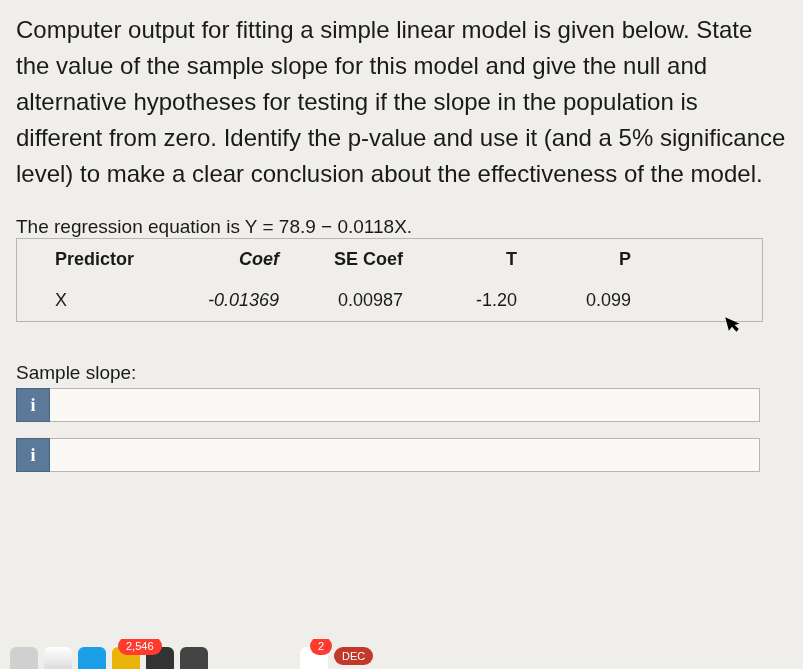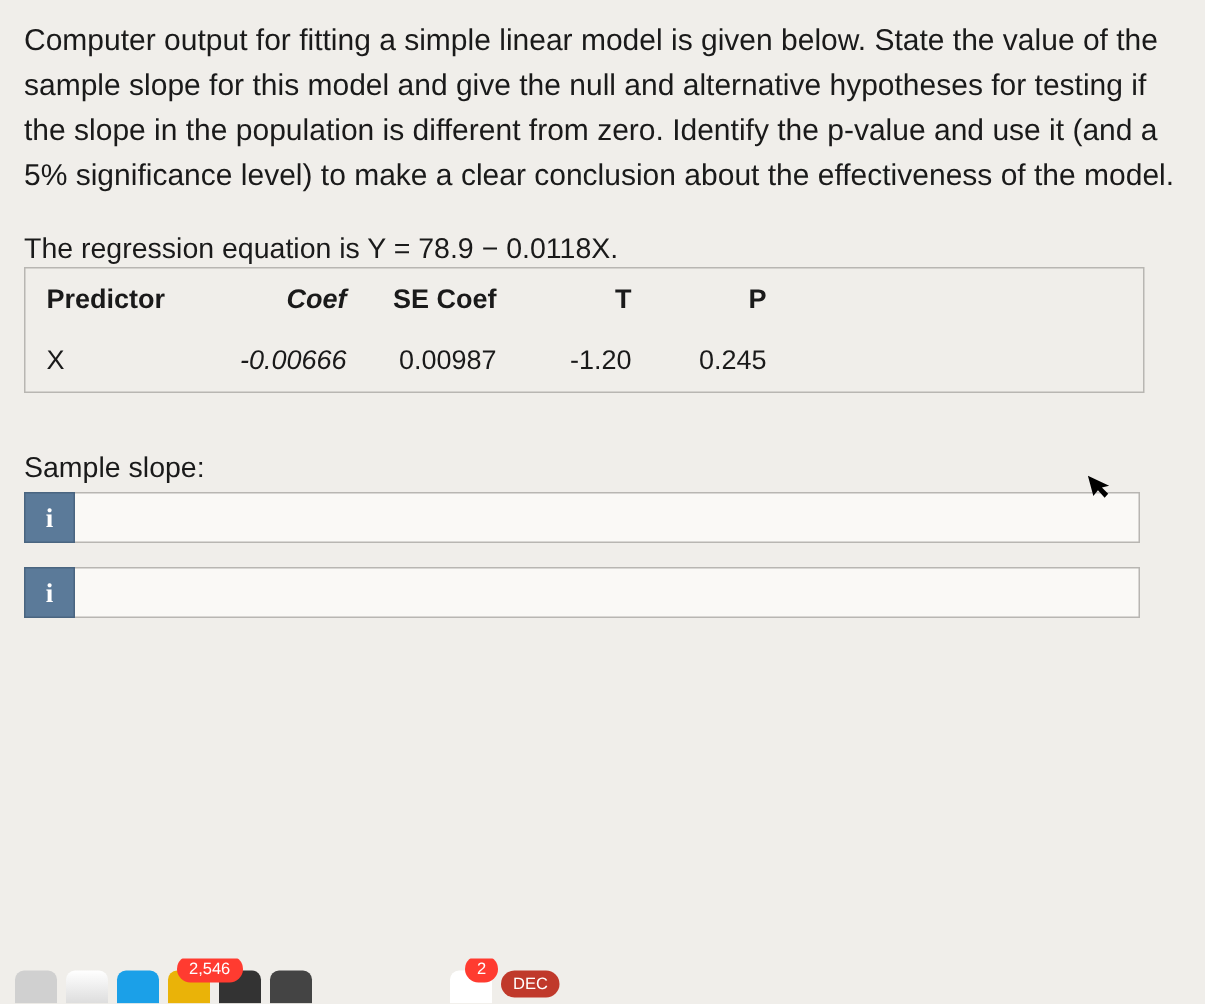--- a/index.html
+++ b/index.html
@@ -8,21 +8,21 @@
       font-family: Arial, Helvetica, sans-serif;
       background: #f0eeea;
       color: #1a1a1a;
       width: 803px;
       height: 669px;
       box-sizing: border-box;
       position: relative;
       overflow: hidden;
     }
     .question {
-      font-size: 20px;
+      font-size: 24px;
       line-height: 1.5;
       margin-bottom: 24px;
     }
     .equation {
       font-size: 19px;
     }
     .reg-table {
       border: 1px solid #b8b6b2;
       width: 745px;
       margin-bottom: 40px;
@@ -31,20 +31,21 @@
       display: flex;
       align-items: center;
       padding: 10px 14px;
       font-size: 18px;
     }
     .reg-row.header {
       font-weight: bold;
     }
     .reg-row > div {
       min-width: 90px;
+      margin-left: 24px;
     }
     .c-pred { width: 100px; font-weight: bold; }
     .header .c-pred { font-weight: bold; }
     .c-coef { width: 100px; text-align: right; font-style: italic; }
     .c-se   { width: 100px; text-align: right; }
     .c-t    { width: 70px;  text-align: right; }
     .c-p    { width: 80px;  text-align: right; }
     .reg-row:not(.header) .c-pred { font-weight: normal; }
     .answer-section { margin-top: 28px; }
     .answer-label {
@@ -130,24 +131,24 @@
 <div class="reg-table">
   <div class="reg-row header">
     <div class="c-pred">Predictor</div>
     <div class="c-coef">Coef</div>
     <div class="c-se">SE Coef</div>
     <div class="c-t">T</div>
     <div class="c-p">P</div>
   </div>
   <div class="reg-row">
     <div class="c-pred">X</div>
-    <div class="c-coef">-0.00666</div>
+    <div class="c-coef">-0.01369</div>
     <div class="c-se">0.00987</div>
     <div class="c-t">-1.20</div>
-    <div class="c-p">0.245</div>
+    <div class="c-p">0.099</div>
   </div>
 </div>
 
 <div class="answer-section">
   <div class="answer-label">Sample slope:</div>
   <div class="input-row">
     <div class="info-btn">i</div>
     <input class="answer-input" type="text" style="">
   </div>
 

